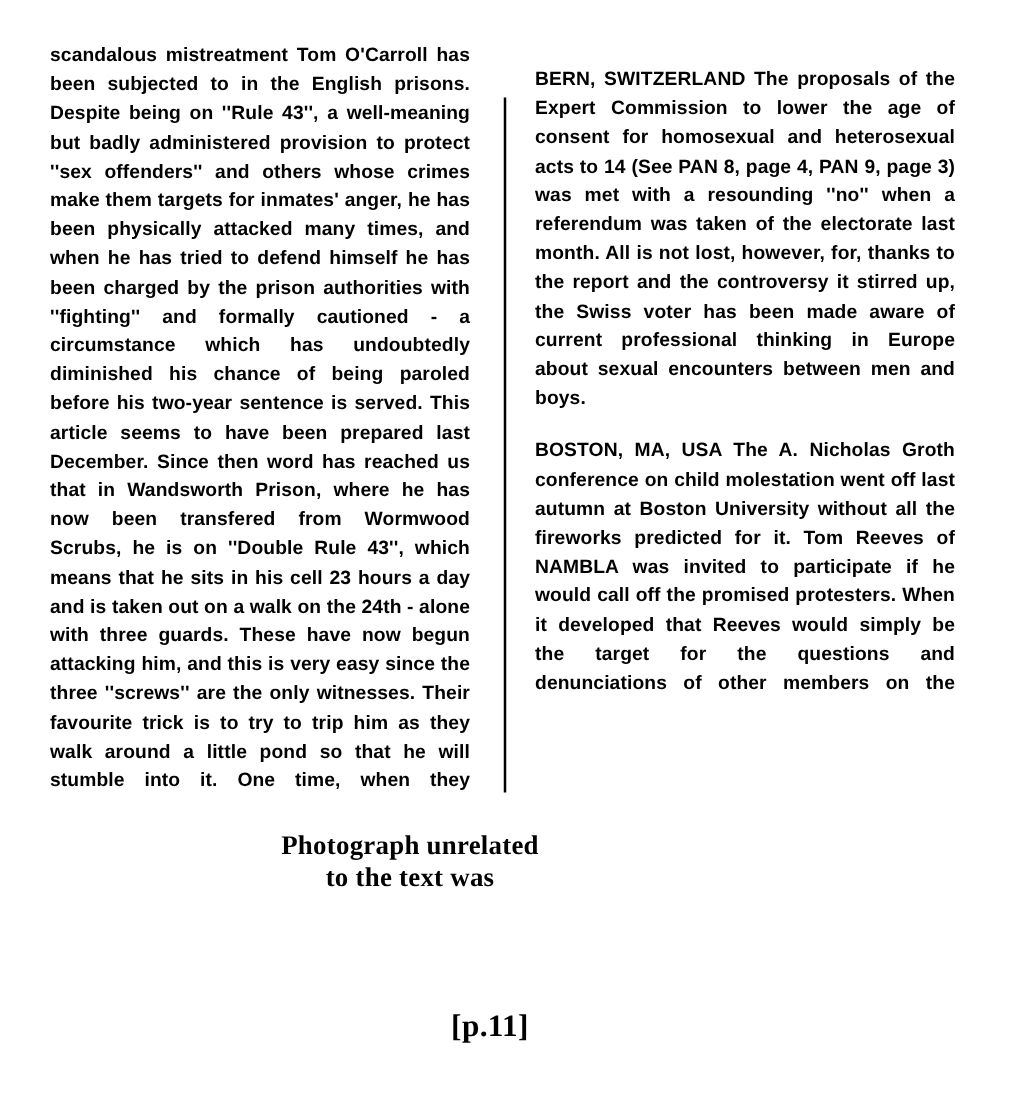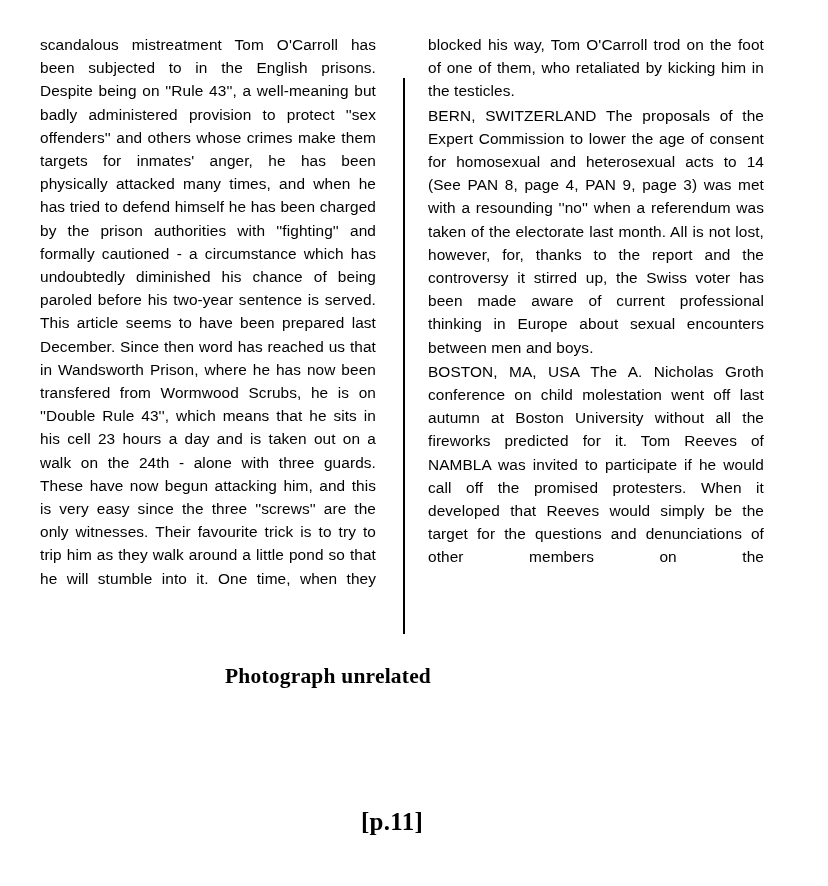--- a/index.html
+++ b/index.html
@@ -33,33 +33,33 @@
 
   .column {
     position: absolute;
     top: 0;
     width: 336px;
     text-align: justify;
     text-justify: inter-word;
     font-size: 15.4px;
     line-height: 23.2px;
     letter-spacing: 0.1px;
-    font-weight: 400;
+    font-weight: 700;
     word-spacing: 0px;
   }
 
   .column.left  { left: 40px; }
   .column.right { left: 428px; }
 
   .column p {
     margin: 0;
     text-align: justify;
   }
   .column p.gap {
-    margin-top: 1px;
+    margin-top: 19px;
   }
   
   .column p.cont::after {
     content: "";
     display: inline-block;
     width: 100%;
     height: 0;
   }
 
   
@@ -107,26 +107,26 @@
 
   <div class="columns">
 
     <div class="column left">
       <p class="cont">scandalous mistreatment Tom O'Carroll has been subjected to in the English prisons. Despite being on ''Rule 43'', a well-meaning but badly administered provision to protect ''sex offenders'' and others whose crimes make them targets for inmates' anger, he has been physically attacked many times, and when he has tried to defend himself he has been charged by the prison authorities with ''fighting'' and formally cautioned - a circumstance which has undoubtedly diminished his chance of being paroled before his two-year sentence is served. This article seems to have been prepared last December. Since then word has reached us that in Wandsworth Prison, where he has now been transfered from Wormwood Scrubs, he is on ''Double Rule 43'', which means that he sits in his cell 23 hours a day and is taken out on a walk on the 24th - alone with three guards. These have now begun attacking him, and this is very easy since the three ''screws'' are the only witnesses. Their favourite trick is to try to trip him as they walk around a little pond so that he will stumble into it. One time, when they</p>
     </div>
 
     <div class="col-rule"></div>
 
     <div class="column right">
-      <p>blocked his way, Tom O'Carroll trod on the foot of one of them, who retaliated by kicking him in the testicles.</p>
       <p class="gap">BERN, SWITZERLAND The proposals of the Expert Commission to lower the age of consent for homosexual and heterosexual acts to 14 (See PAN 8, page 4, PAN 9, page 3) was met with a resounding ''no'' when a referendum was taken of the electorate last month. All is not lost, however, for, thanks to the report and the controversy it stirred up, the Swiss voter has been made aware of current professional thinking in Europe about sexual encounters between men and boys.</p>
       <p class="gap cont">BOSTON, MA, USA The A. Nicholas Groth conference on child molestation went off last autumn at Boston University without all the fireworks predicted for it. Tom Reeves of NAMBLA was invited to participate if he would call off the promised protesters. When it developed that Reeves would simply be the target for the questions and denunciations of other members on the</p>
     </div>
 
   </div>
 
   <div class="photo-note">
     <span>Photograph unrelated</span>
+    <span>to the text was</span>
   </div>
 
   <div class="page-marker">[p.11]</div>
 
 </div>
 
 </body></html>

